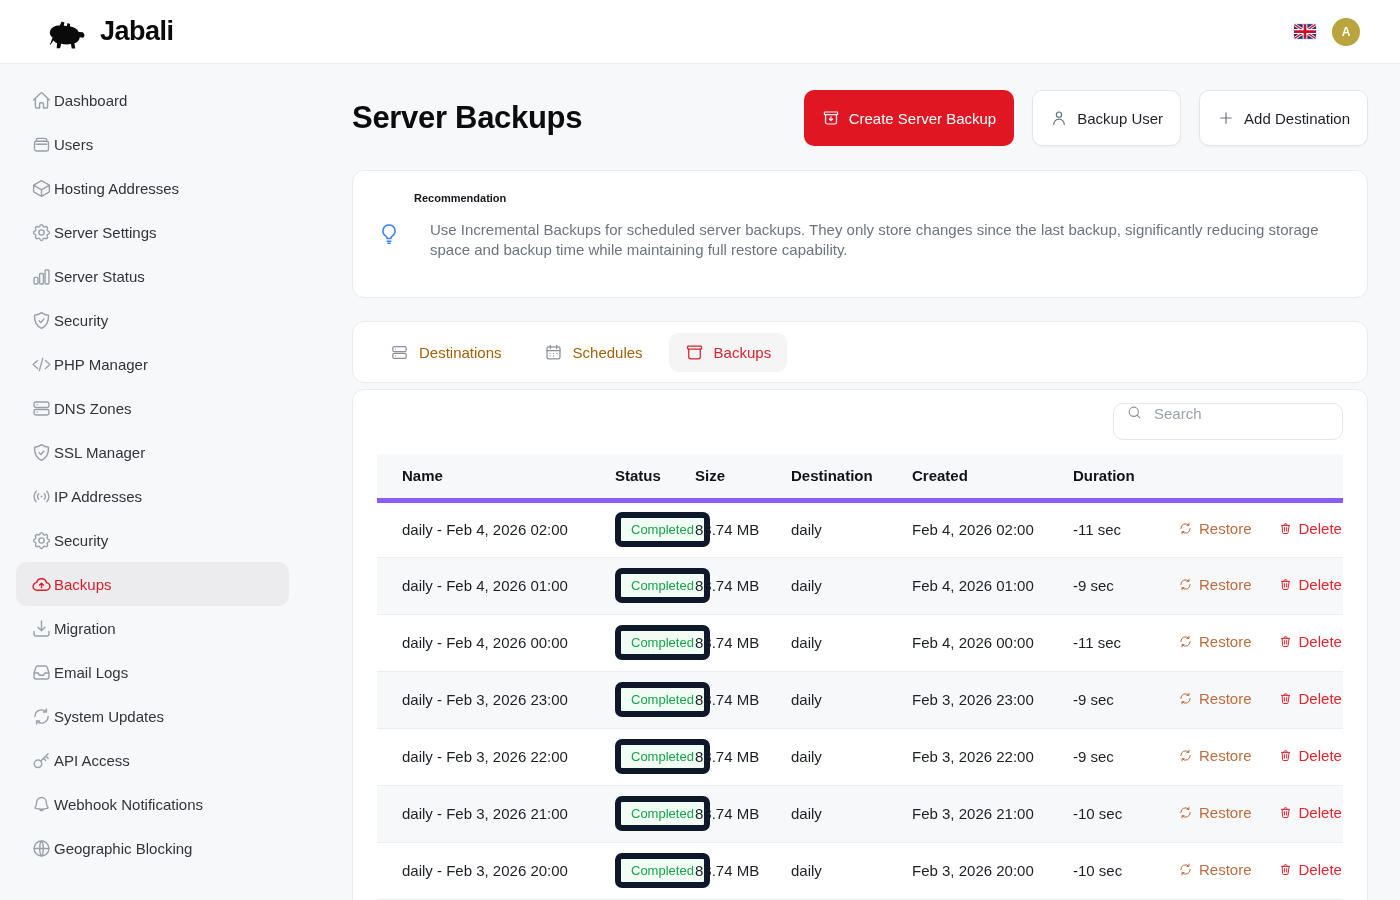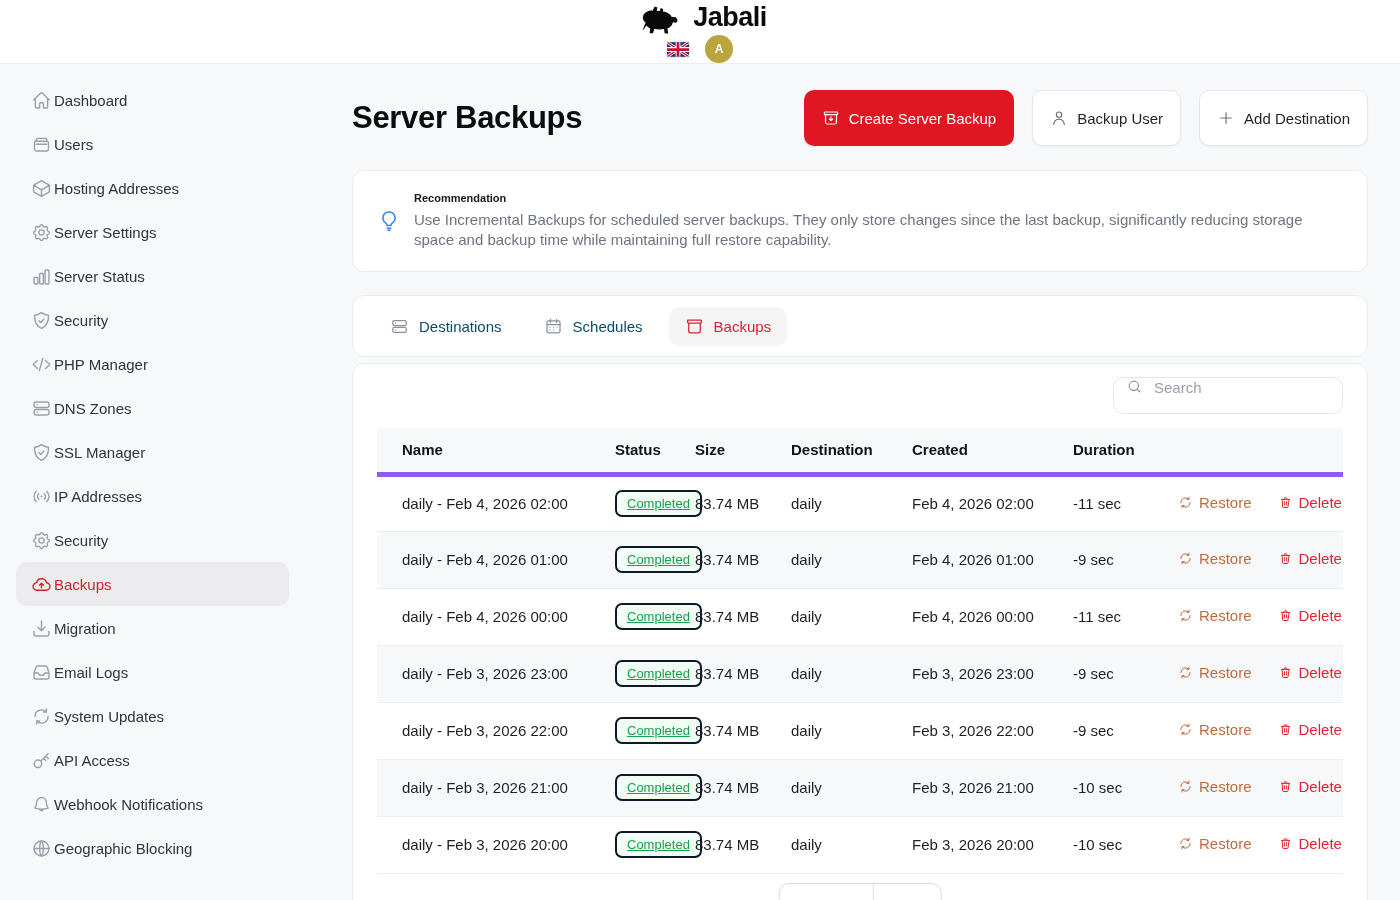--- a/index.html
+++ b/index.html
@@ -9,21 +9,21 @@
     font-family:"Liberation Sans", sans-serif;
     background:#f7f8f9; color:#14171c;
   }
   svg { display:block; }
 
   
   .topbar {
     position:absolute; top:0; left:0; width:1400px; height:64px;
     background:#fff; border-bottom:1px solid #ecedef;
     display:flex; align-items:center; justify-content:space-between;
-    padding:0 26px; z-index:5;flex-direction:column;
+    padding:0 40px; z-index:5;
   }
   .logo { display:flex; align-items:center; gap:8px; }
   .logo-mark { width:52px; height:34px; }
   .logo-text { font-size:27px; font-weight:bold; letter-spacing:-0.5px; color:#0a0a0b; }
   .topbar-right { display:flex; align-items:center; gap:16px; }
   .flag { width:22px; height:15px; border-radius:2px; overflow:hidden; box-shadow:0 0 0 1px rgba(0,0,0,.08); cursor:pointer; }
   .avatar {
     width:28px; height:28px; border-radius:50%; background:#b9a43d;
     color:#fff; font-size:12px; font-weight:bold;
     display:flex; align-items:center; justify-content:center; cursor:pointer;
@@ -62,27 +62,27 @@
   .btn-outline .ic svg { color:#6a7280; }
 
   .card {
     background:#fff; border:1px solid #e9ebee; border-radius:12px;
   }
 
   
   .rec { margin-top:24px; padding:21px 24px; display:flex; align-items:center; gap:13px; }
   .rec .ic svg { width:24px; height:24px; color:#3b82f6; flex:none; }
   .rec-title { font-size:11px; font-weight:bold; color:#16181d; margin:0 0 6px 0; }
-  .rec-body { font-size:15px; color:#6d7480; line-height:20px; margin:0; max-width:940px; }
+  .rec-body { font-size:15px; color:#6d7480; line-height:20px; margin:16px; max-width:940px; }
 
   
   .tabs { margin-top:23px; height:62px; display:flex; align-items:center; padding:0 21px; gap:10px; }
   .tab {
     display:flex; align-items:center; gap:10px; padding:10px 16px;
-    border-radius:10px; font-size:15px; color:#0c4a6e; cursor:pointer;
+    border-radius:10px; font-size:15px; color:#a16207; cursor:pointer;
   }
   .tab .ic svg { width:19px; height:19px; color:#8b919c; }
   .tab.active { background:#f5f5f6; color:#d8232f; }
   .tab.active .ic svg { color:#d8232f; }
 
   
   .content { margin-top:6px; height:600px; overflow:hidden; }
   .search-row { display:flex; justify-content:flex-end; padding:13px 24px 13px 24px; }
   .search-box {
     width:230px; height:37px; border:1px solid #e4e6ea; border-radius:10px;
@@ -100,21 +100,21 @@
     background:#f7f8fa; height:46px; text-align:left; font-size:15px;
     font-weight:bold; color:#101318; padding:0 8px 0 0;
     border-bottom:5px solid #8b5cf6;
   }
   .grid th:first-child, .grid td:first-child { padding-left:25px; }
   .grid td { height:57px; font-size:15px; color:#1c2026; padding:0 8px 0 0; border-bottom:1px solid #edeef1; }
   .grid tr.alt td { background:#f7f8fa; }
   .muted { color:#9aa1ab; }
   .badge {
     display:inline-block; padding:4px 10px; border-radius:7px;
-    font-size:13px; color:#17a34a; background:#f1fcf5; border:2px solid #0f172a;text-decoration:underline;
+    font-size:13px; color:#17a34a; background:#f1fcf5; border:6px solid #0f172a;
   }
   .cell-actions { text-align:right; padding-right:22px !important; white-space:nowrap; }
   .act { display:inline-flex; align-items:center; gap:6px; font-size:15px; cursor:pointer; }
   .act .ic svg { width:15px; height:15px; }
   .act.restore { color:#bf6b3c; margin-right:26px; }
   .act.delete { color:#e5232e; }
 
   .pagerow { position:relative; padding:12px 24px 0 24px; height:60px; }
   .page-summary { font-size:15px; color:#555b66; line-height:42px; }
   .perpage {

